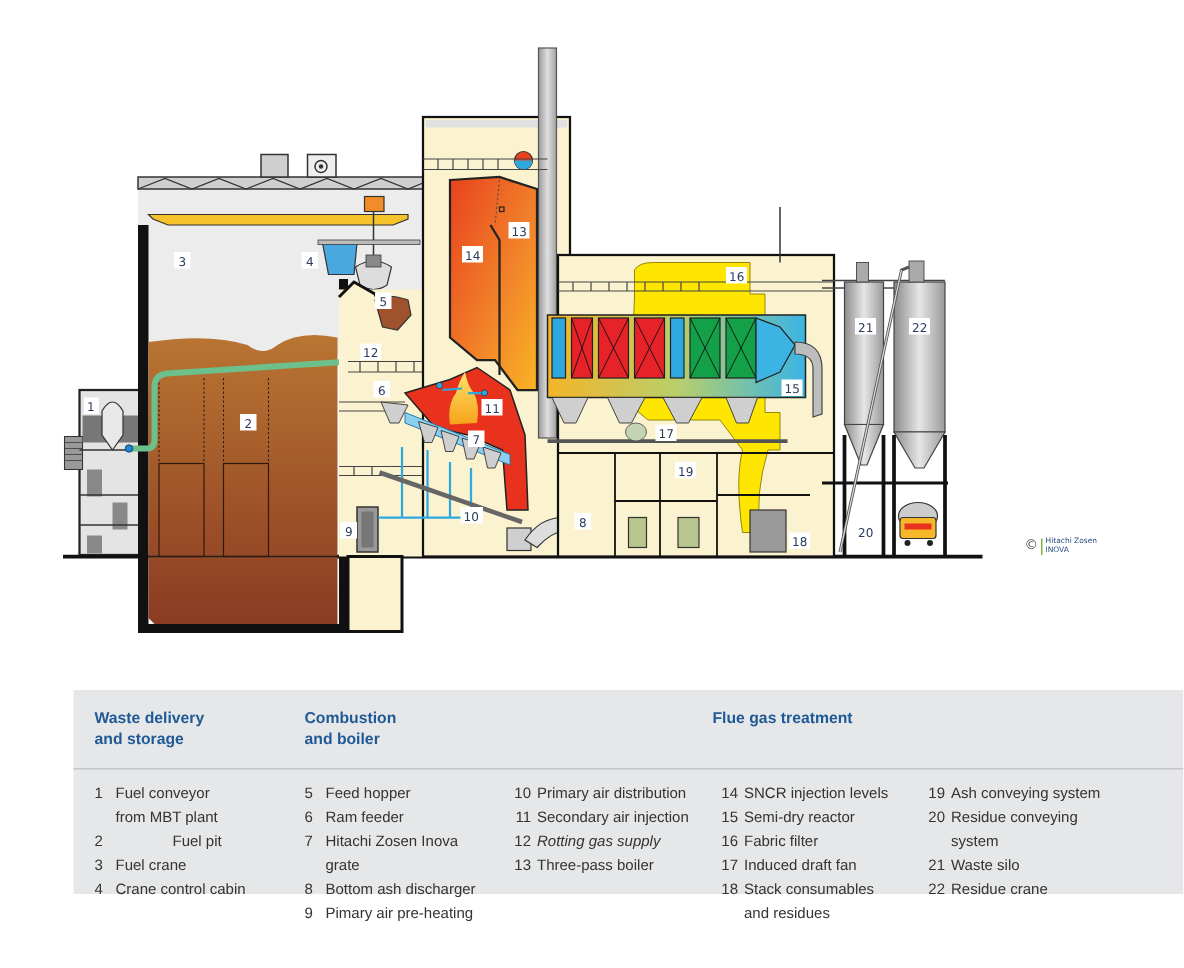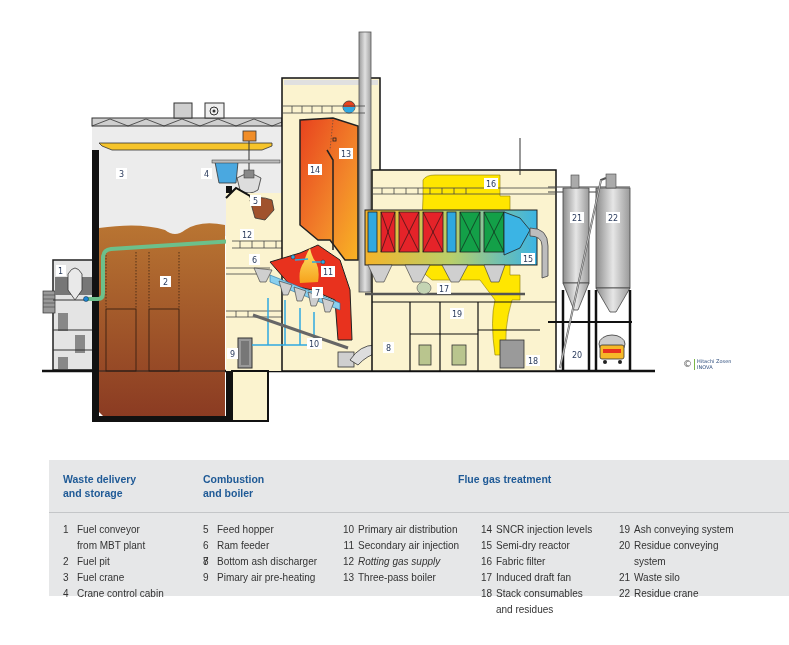--- a/index.html
+++ b/index.html
@@ -402,34 +402,35 @@
   <span class="bar"></span>
   <span class="brand"><span>Hitachi Zosen</span>
 <span>INOVA</span></span>
 </div>
 
 <div id="legend">
   <div class="heading" style="left:14px; white-space:pre;">Waste delivery
 and storage</div>
   <div class="heading" style="left:154px; white-space:pre;">Combustion
 and boiler</div>
-  <div class="heading" style="left:409px; white-space:pre;">Flue gas treatment</div>
+  <div class="heading" style="left:426px; white-space:pre;">Flue gas treatment</div>
   <div class="divider"></div>
 
   <div class="col" id="col0" style="left:14px; width:135px;">
       <div class="item"><span class="num">1</span><span class="txt" style="white-space: pre;">Fuel conveyor
 from MBT plant</span></div>
-      <div class="item"><span class="num">2</span><span class="txt" style="white-space: pre;">Fuel pit</span></div>
+      <div class="item"><span class="num">2</span><span class="txt" style="white-space: pre; margin-left: 38px;">Fuel pit</span></div>
       <div class="item"><span class="num">3</span><span class="txt" style="white-space: pre;">Fuel crane</span></div>
       <div class="item"><span class="num">4</span><span class="txt" style="white-space: pre;">Crane control cabin</span></div>
     </div>
   <div class="col" id="col1" style="left:154px; width:135px;">
       <div class="item"><span class="num">5</span><span class="txt" style="white-space: pre;">Feed hopper</span></div>
       <div class="item"><span class="num">6</span><span class="txt" style="white-space: pre;">Ram feeder</span></div>
-      <div class="item"><span class="num">7</span></div>
+      <div class="item"><span class="num">7</span><span class="txt" style="white-space: pre;">Hitachi Zosen Inova
+grate</span></div>
       <div class="item"><span class="num">8</span><span class="txt" style="white-space: pre;">Bottom ash discharger</span></div>
       <div class="item"><span class="num">9</span><span class="txt" style="white-space: pre;">Pimary air pre-heating</span></div>
     </div>
   <div class="col wide" id="col2" style="left:292px; width:140px;">
       <div class="item"><span class="num">10</span><span class="txt" style="white-space: pre;">Primary air distribution</span></div>
       <div class="item"><span class="num">11</span><span class="txt" style="white-space: pre;">Secondary air injection</span></div>
       <div class="item"><span class="num">12</span><span class="txt" style="white-space: pre; font-style: italic;">Rotting gas supply</span></div>
       <div class="item"><span class="num">13</span><span class="txt" style="white-space: pre;">Three-pass boiler</span></div>
     </div>
   <div class="col wide" id="col3" style="left:430px; width:140px;">

